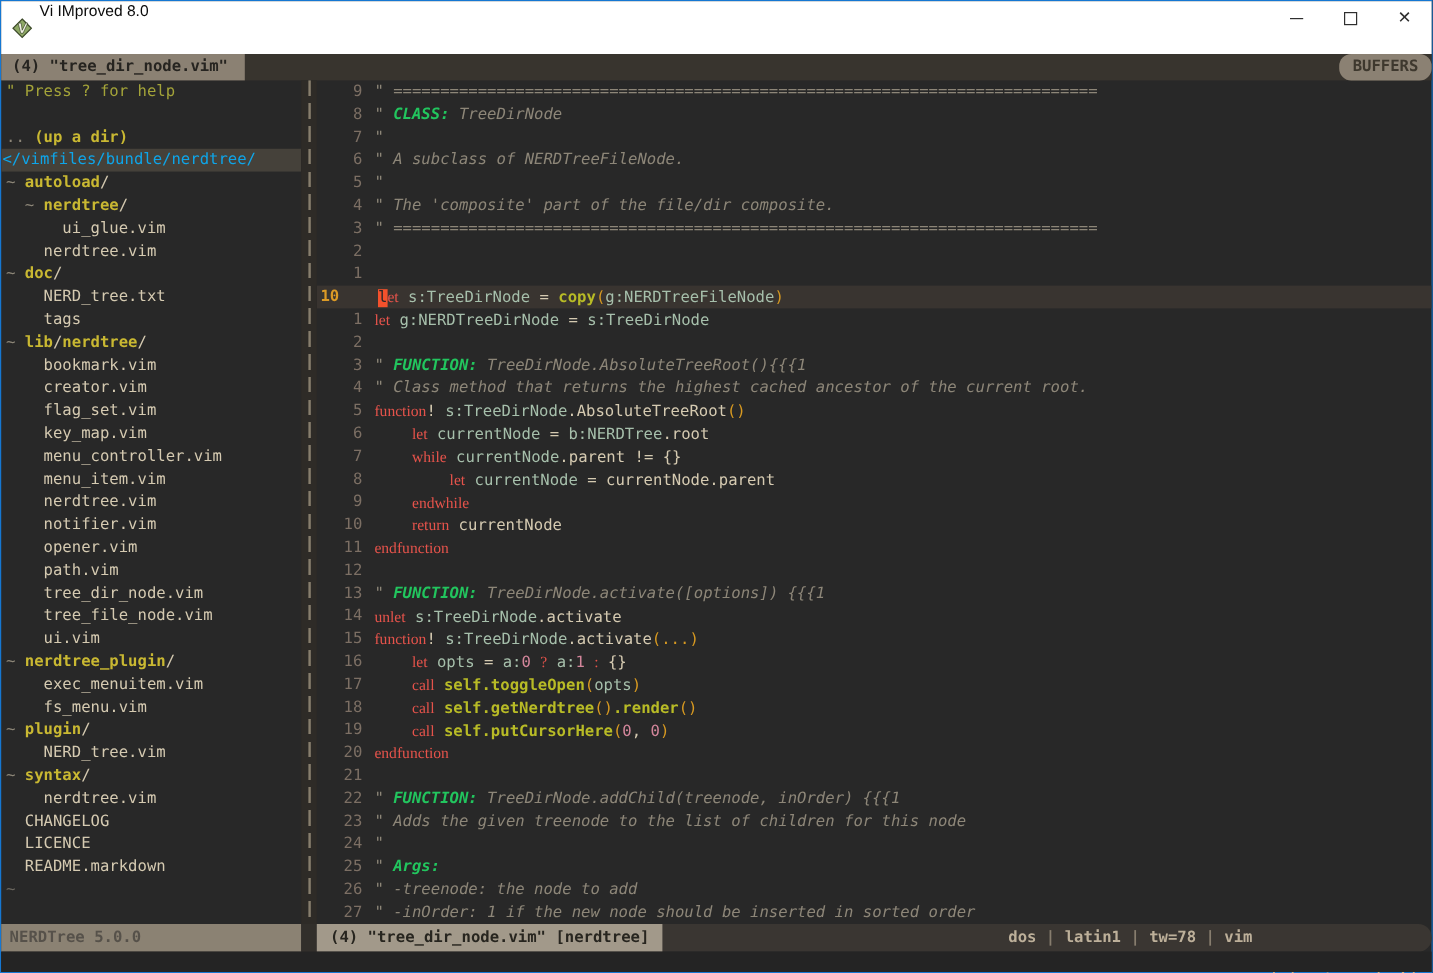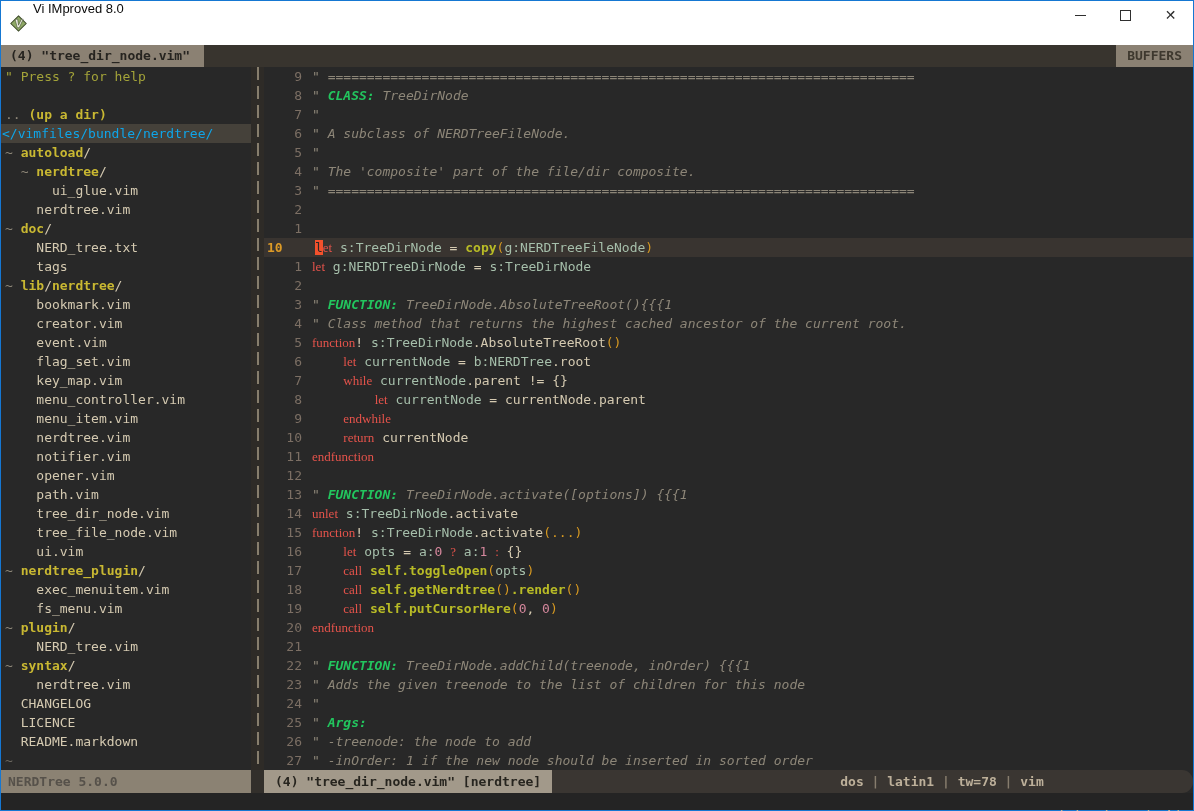--- a/index.html
+++ b/index.html
@@ -10,21 +10,21 @@
   .titlebar .title{font:13px "Liberation Sans",sans-serif;color:#0a0a0a;}
   .titlebar .spacer{flex:1;}
   .winbtn{width:45px;height:28px;display:flex;align-items:center;justify-content:center;cursor:default;}
   .glyph-min{display:block;width:11px;height:0;border-top:1.5px solid #2f2f2f;}
   .glyph-max{display:block;width:9px;height:9px;border:1.3px solid #2f2f2f;}
   .glyph-close{font:14px "DejaVu Sans",sans-serif;color:#2f2f2f;line-height:1;}
   
   .tabline{height:22px;background:#38342e;display:flex;font:bold 13px "DejaVu Sans Mono",monospace;flex:0 0 auto;}
   .tab{background:#8b8173;color:#262420;padding:0 14px 0 9px;line-height:22px;white-space:pre;}
   .tabline .spacer{flex:1;}
-  .buffers{background:#8b8173;color:#3e382e;padding:0 11px;line-height:22px;}
+  .buffers{background:#8b8173;color:#3e382e;padding:0 11px;line-height:22px;border-radius:10px;}
   
   .main{height:703px;display:flex;flex:0 0 auto;font:13px "DejaVu Sans Mono",monospace;line-height:19px;}
   .sidebar{width:250px;flex:0 0 auto;overflow:hidden;}
   .trow{height:19px;white-space:pre;padding-left:4px;}
   .trow.sel{background:#45413a;padding-left:1px;}
   .vsep{width:13px;flex:0 0 auto;background:#2e2b27;display:flex;justify-content:center;}
   .vsep .rule{width:2px;height:100%;background:repeating-linear-gradient(180deg,#877e6d 0 13px,#2e2b27 13px 19px);}
   .editor{flex:1;overflow:hidden;}
   .line{height:19px;display:flex;white-space:pre;}
   .line.cur{background:#393430;}
@@ -98,21 +98,20 @@
         <div class="trow"><span class="s-gray">~ </span><span class="s-dir">autoload</span><span class="s-pl">/</span></div>
         <div class="trow"><span class="s-gray">  ~ </span><span class="s-dir">nerdtree</span><span class="s-pl">/</span></div>
         <div class="trow"><span class="s-pl">      ui_glue.vim</span></div>
         <div class="trow"><span class="s-pl">    nerdtree.vim</span></div>
         <div class="trow"><span class="s-gray">~ </span><span class="s-dir">doc</span><span class="s-pl">/</span></div>
         <div class="trow"><span class="s-pl">    NERD_tree.txt</span></div>
         <div class="trow"><span class="s-pl">    tags</span></div>
         <div class="trow"><span class="s-gray">~ </span><span class="s-dir">lib</span><span class="s-pl">/</span><span class="s-dir">nerdtree</span><span class="s-pl">/</span></div>
         <div class="trow"><span class="s-pl">    bookmark.vim</span></div>
         <div class="trow"><span class="s-pl">    creator.vim</span></div>
-        <div class="trow"><span class="s-pl">    event.vim</span></div>
         <div class="trow"><span class="s-pl">    flag_set.vim</span></div>
         <div class="trow"><span class="s-pl">    key_map.vim</span></div>
         <div class="trow"><span class="s-pl">    menu_controller.vim</span></div>
         <div class="trow"><span class="s-pl">    menu_item.vim</span></div>
         <div class="trow"><span class="s-pl">    nerdtree.vim</span></div>
         <div class="trow"><span class="s-pl">    notifier.vim</span></div>
         <div class="trow"><span class="s-pl">    opener.vim</span></div>
         <div class="trow"><span class="s-pl">    path.vim</span></div>
         <div class="trow"><span class="s-pl">    tree_dir_node.vim</span></div>
         <div class="trow"><span class="s-pl">    tree_file_node.vim</span></div>

